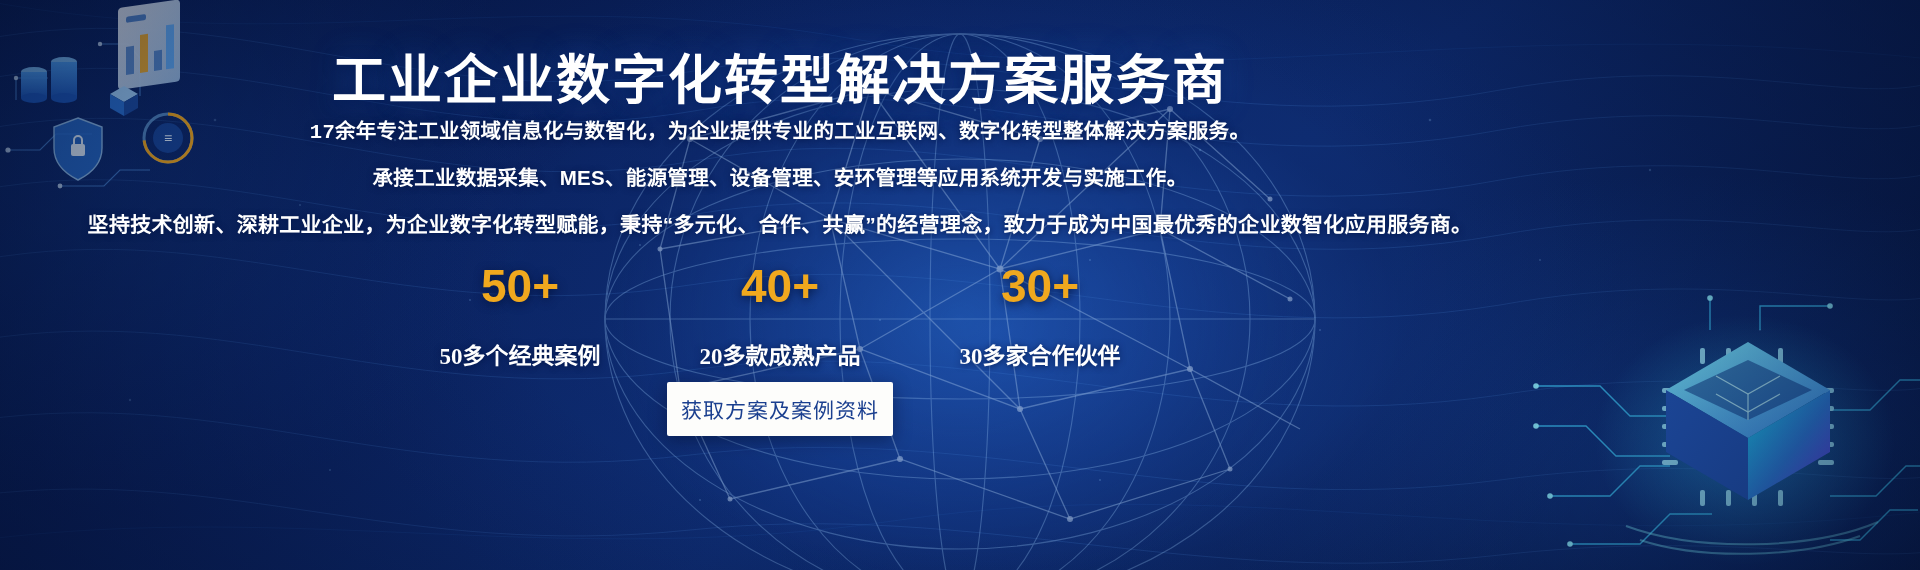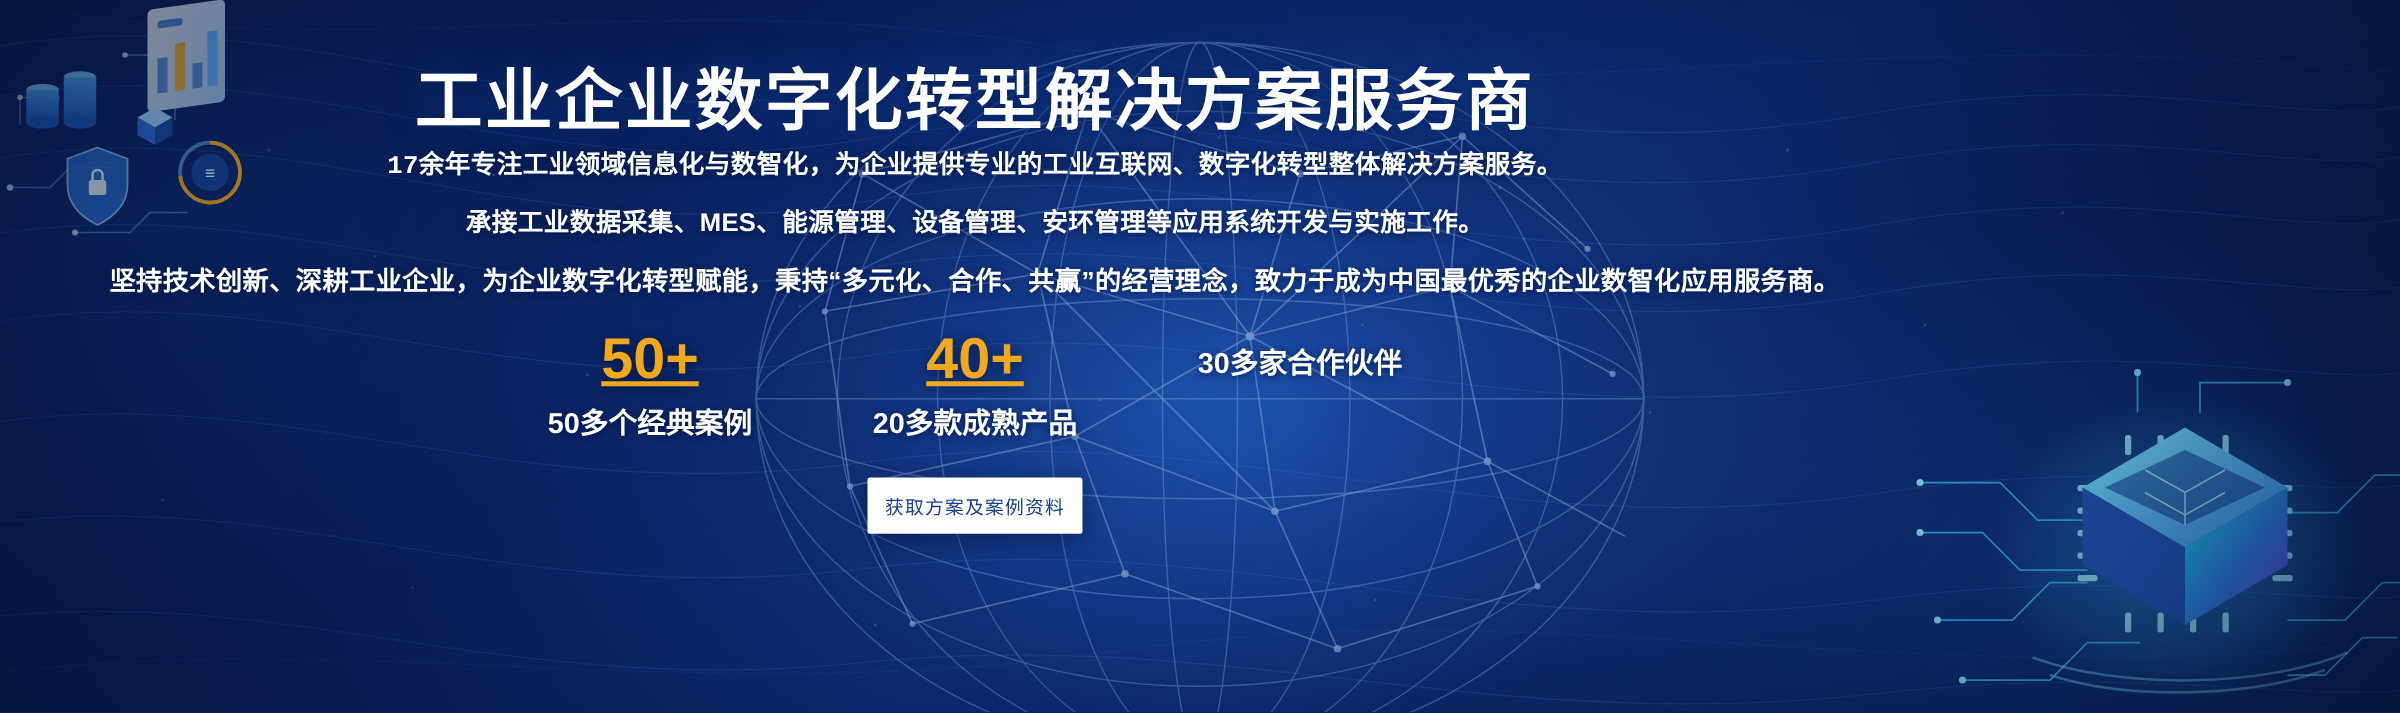--- a/index.html
+++ b/index.html
@@ -49,32 +49,31 @@
   .subline-3{top:208px;font-size:21px;}
 
   .stats{
     position:absolute;top:262px;left:0;right:0;
     display:flex;justify-content:center;align-items:flex-start;
   }
   .stat{width:260px;text-align:center;}
   .stat-value{
     font-size:46px;font-weight:bold;color:#f0a81e;line-height:1.05;
     text-shadow:0 2px 10px rgba(0,18,60,.8);
-    text-decoration:underline;
   }
   .stat-label{
-    margin-top:9px;font-size:23px;font-weight:bold;color:#ffffff;
-    text-shadow:0 1px 6px rgba(0,20,70,.9);white-space:nowrap;
+    margin-top:27px;font-size:23px;font-weight:bold;color:#ffffff;
+    text-shadow:0 1px 6px rgba(0,20,70,.9);white-space:nowrap;font-family:Liberation Serif, serif;
   }
 
   .cta{
     position:absolute;top:382px;left:50%;transform:translateX(-50%);
     background:#fdfdfb;color:#1a3f8f;border:none;
     font-family:"Liberation Sans","DejaVu Sans",sans-serif;
-    font-size:15px;font-weight:normal;letter-spacing:1px;
+    font-size:21px;font-weight:normal;letter-spacing:1px;
     padding:12px 14px;cursor:pointer;border-radius:2px;
     box-shadow:0 4px 18px rgba(0,10,40,.45);
     white-space:nowrap;
     text-align:right;
   }
 
   
   .left-art{position:absolute;left:0;top:0;width:230px;height:230px;}
   
   .right-art{position:absolute;right:0;bottom:0;width:390px;height:280px;}
@@ -336,20 +335,21 @@
     <div class="stats">
       <div class="stat">
         <div class="stat-value">50+</div>
         <div class="stat-label">50多个经典案例</div>
       </div>
       <div class="stat">
         <div class="stat-value">40+</div>
         <div class="stat-label">20多款成熟产品</div>
       </div>
       <div class="stat">
+        <div class="stat-value">30+</div>
         <div class="stat-label">30多家合作伙伴</div>
       </div>
     </div>
 
     <button class="cta">获取方案及案例资料</button>
 
   </div>
 </div>
 
 </body></html>

